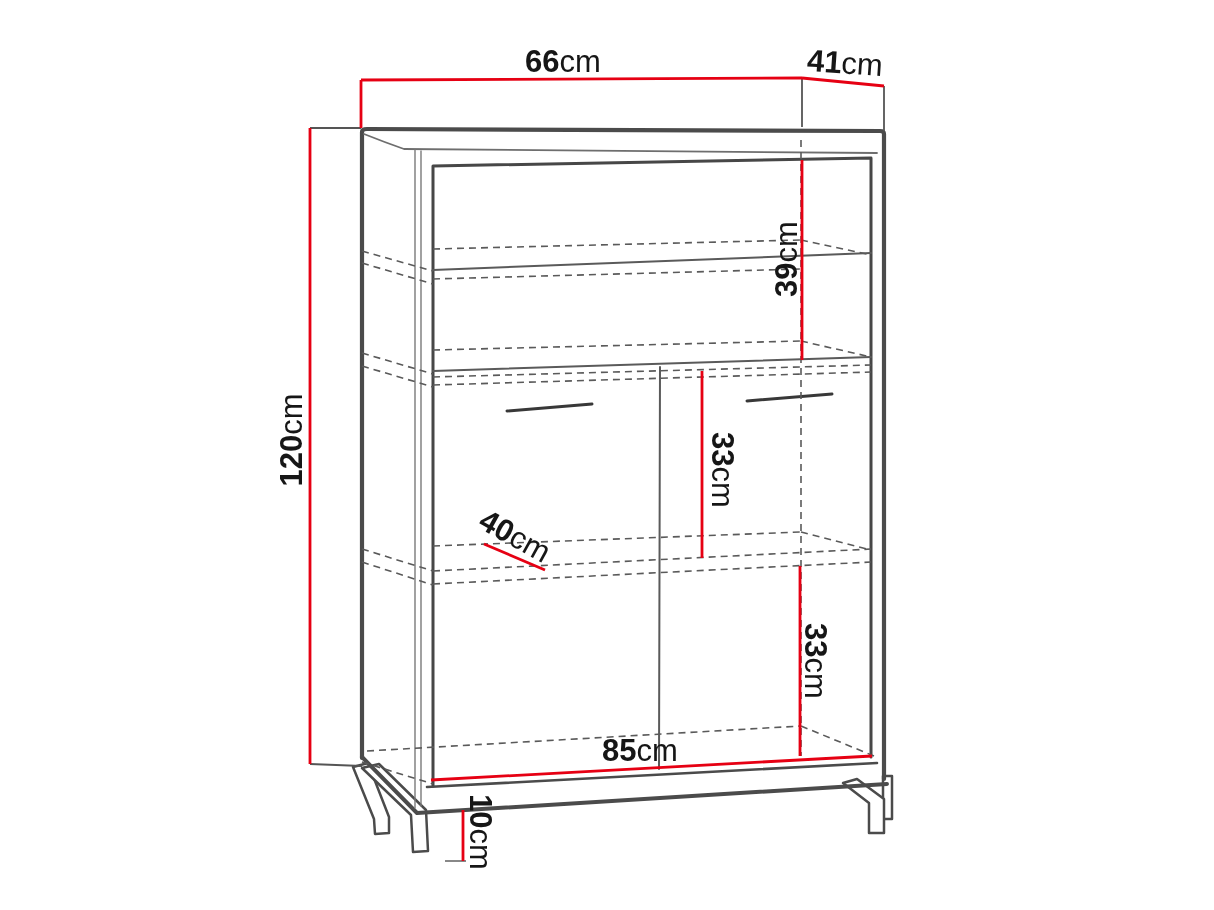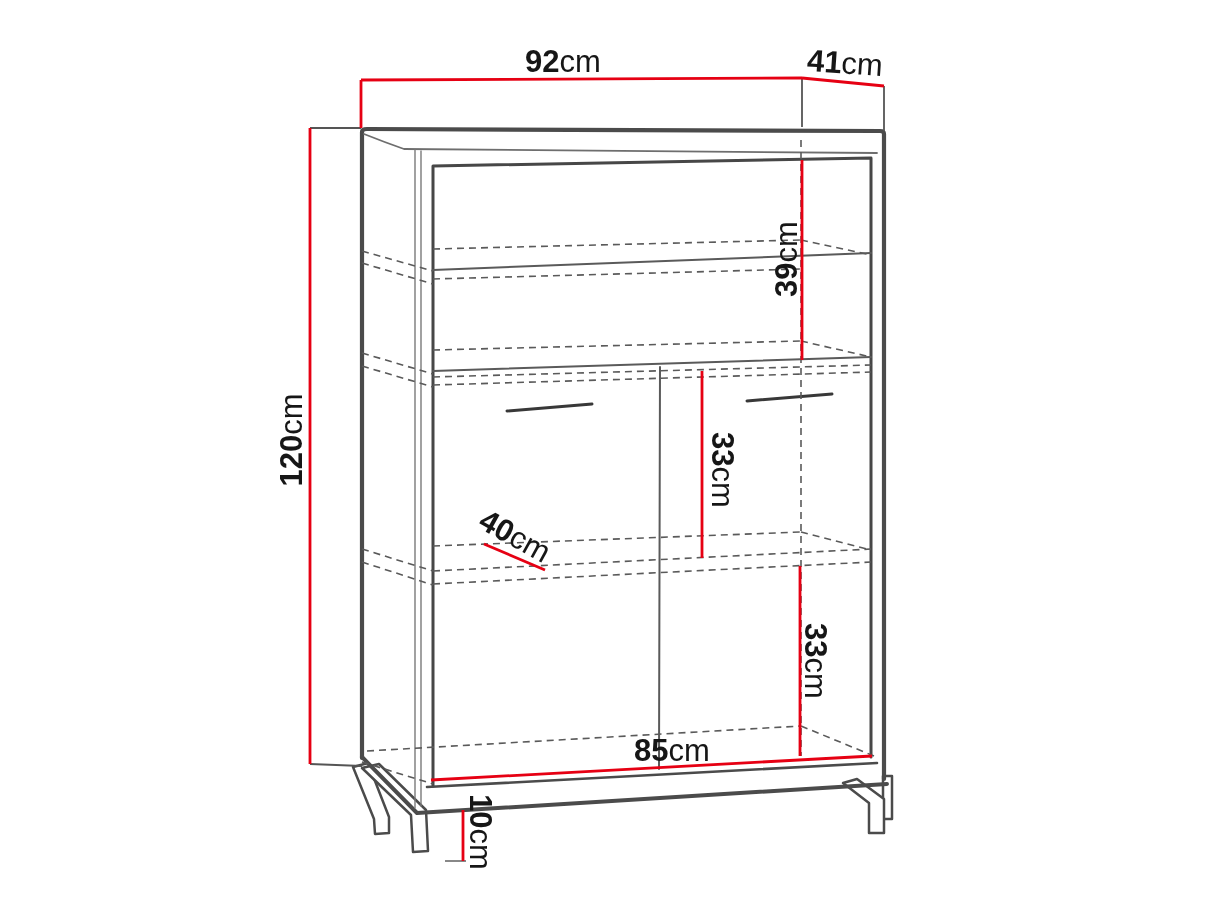--- a/index.html
+++ b/index.html
@@ -107,21 +107,21 @@
       <path d="M802,160 L802,360"></path>
       <path d="M702,371 L702,558"></path>
       <path d="M484,544 L545,570"></path>
       <path d="M800,566 L800,756"></path>
       <path d="M431,780 L872,756"></path>
       <path d="M463,810 L463,861"></path>
     </g>
   </svg>
 
   <div class="dim-label" style="left:563px;top:61px;">
-    <span class="num">92</span><span class="unit">cm</span>
+    <span class="num">66</span><span class="unit">cm</span>
   </div>
 
   <div class="dim-label rot-41" style="left:845px;top:63px;">
     <span class="num">41</span><span class="unit">cm</span>
   </div>
 
   <div class="dim-label rot-ccw" style="left:291px;top:440px;">
     <span class="num">120</span><span class="unit">cm</span>
   </div>
 
@@ -134,21 +134,21 @@
   </div>
 
   <div class="dim-label rot-40" style="left:515px;top:536px;">
     <span class="num">40</span><span class="unit">cm</span>
   </div>
 
   <div class="dim-label rot-cw" style="left:815px;top:661px;">
     <span class="num">33</span><span class="unit">cm</span>
   </div>
 
-  <div class="dim-label" style="left:672px;top:750px;">
+  <div class="dim-label" style="left:640px;top:750px;">
     <span class="num">85</span><span class="unit">cm</span>
   </div>
 
   <div class="dim-label rot-cw" style="left:480px;top:832px;">
     <span class="num">10</span><span class="unit">cm</span>
   </div>
 
 </div>
 
 </body></html>

